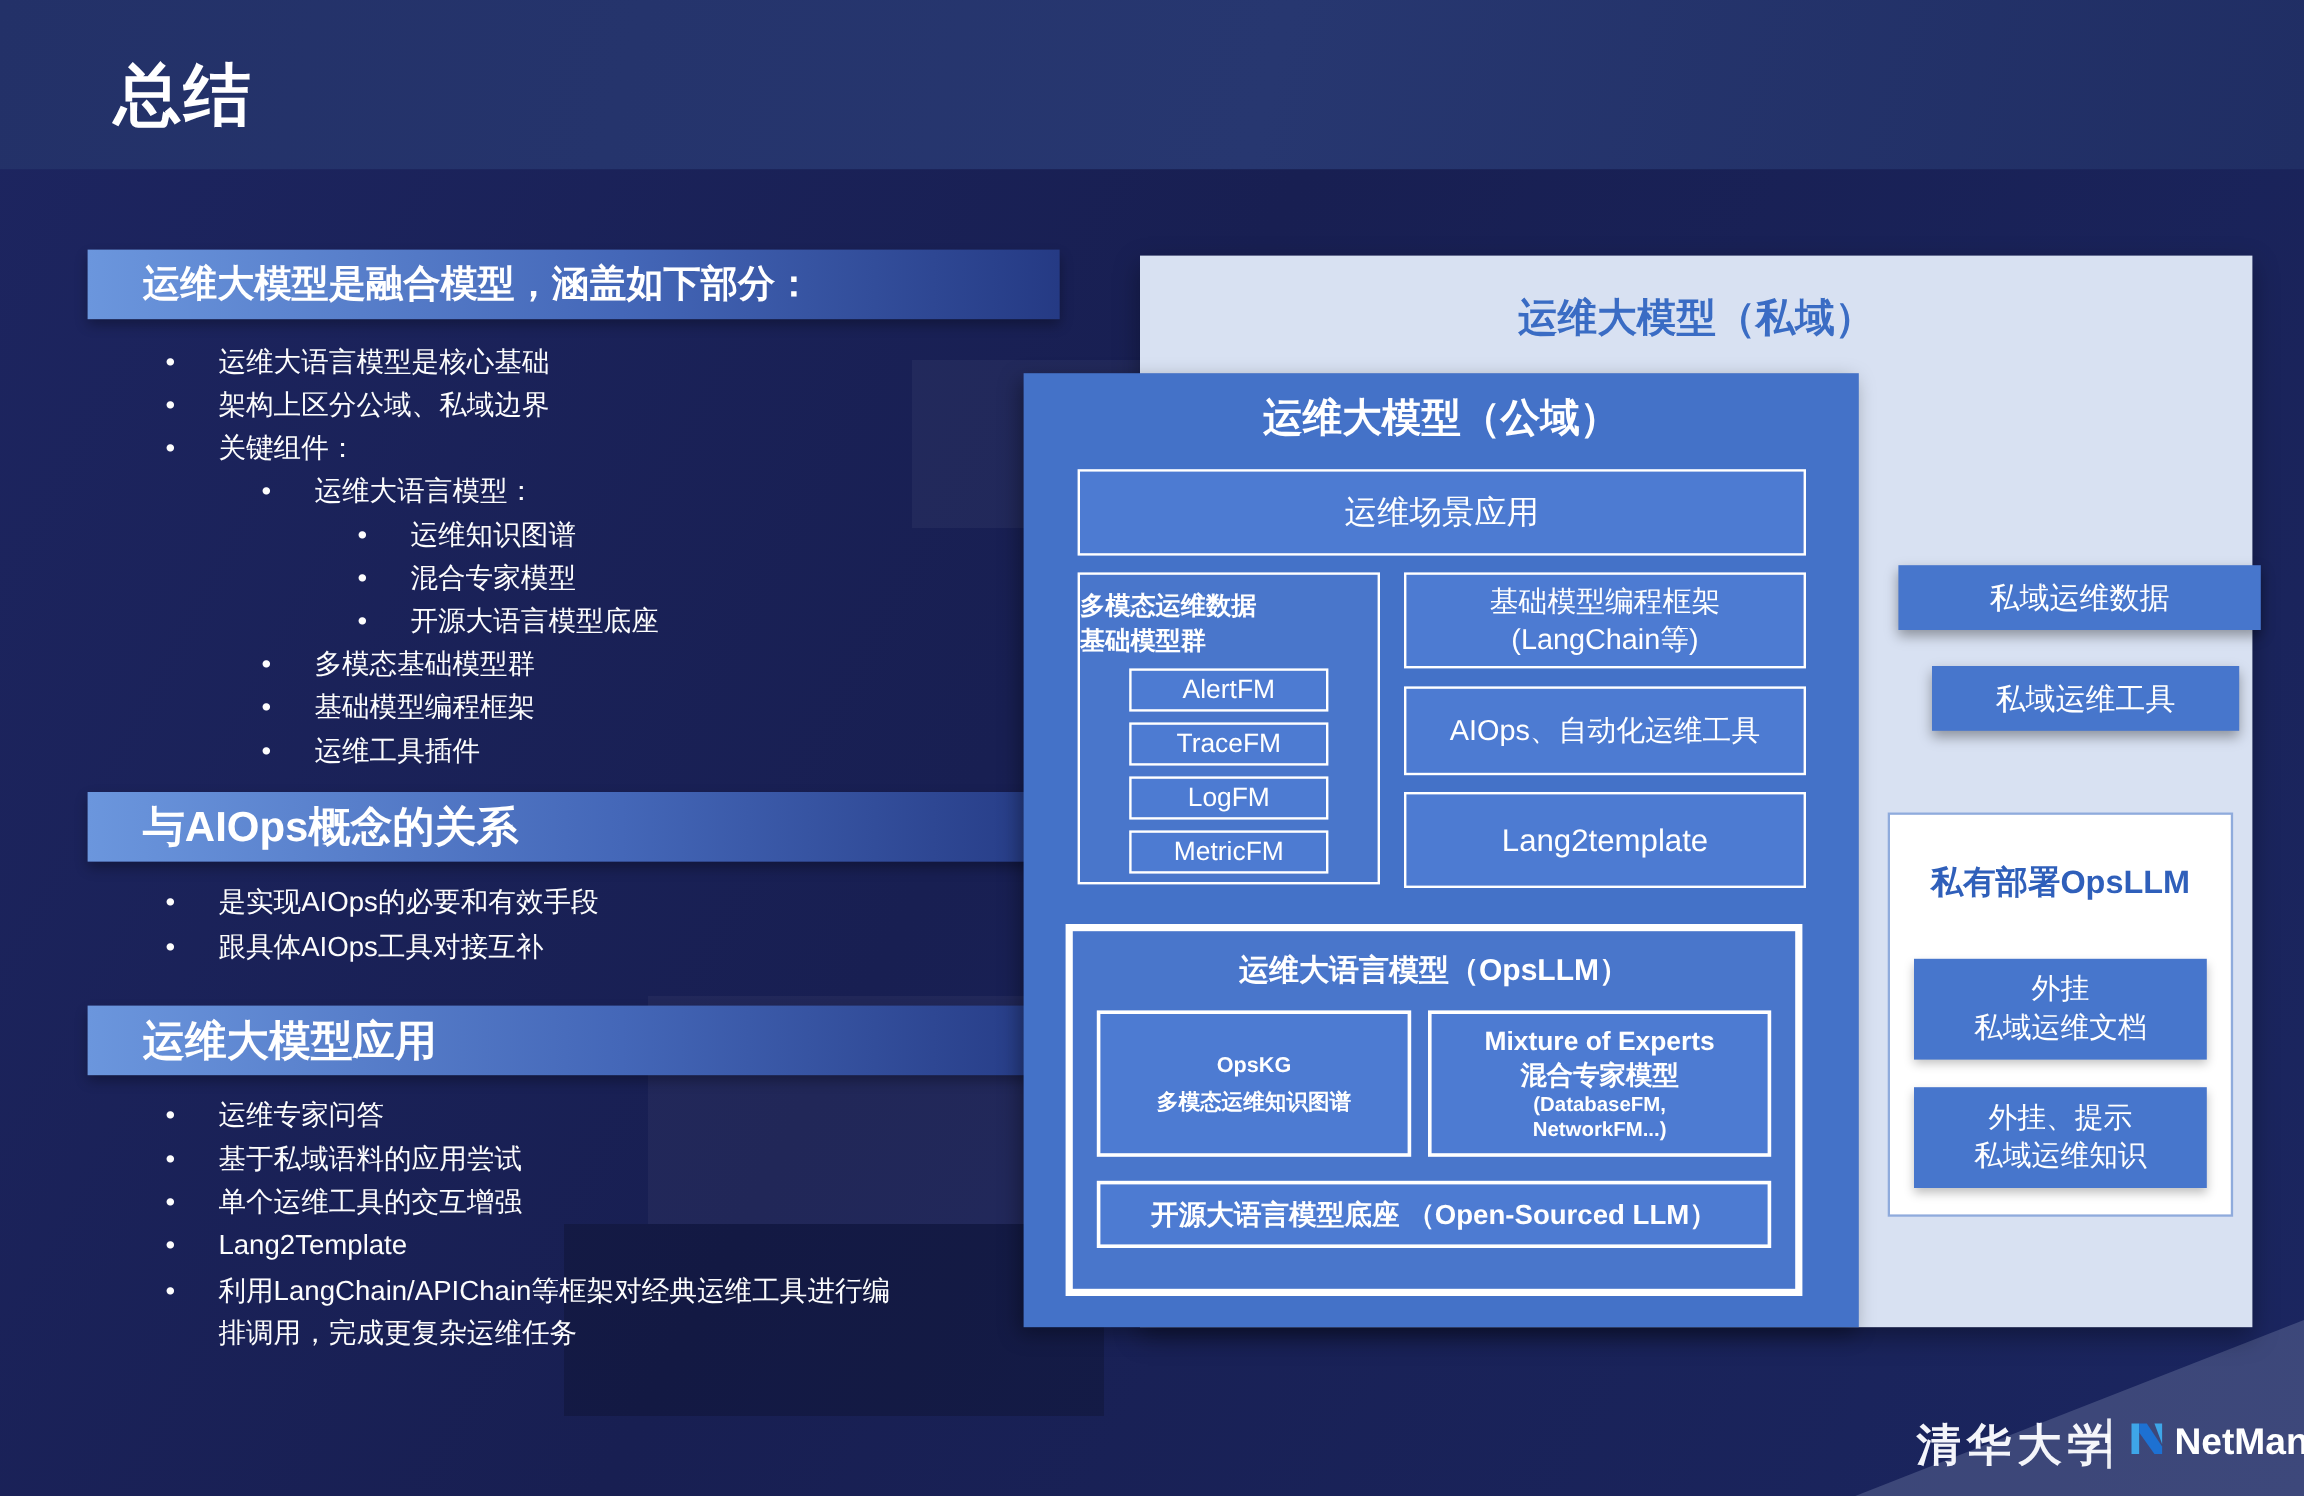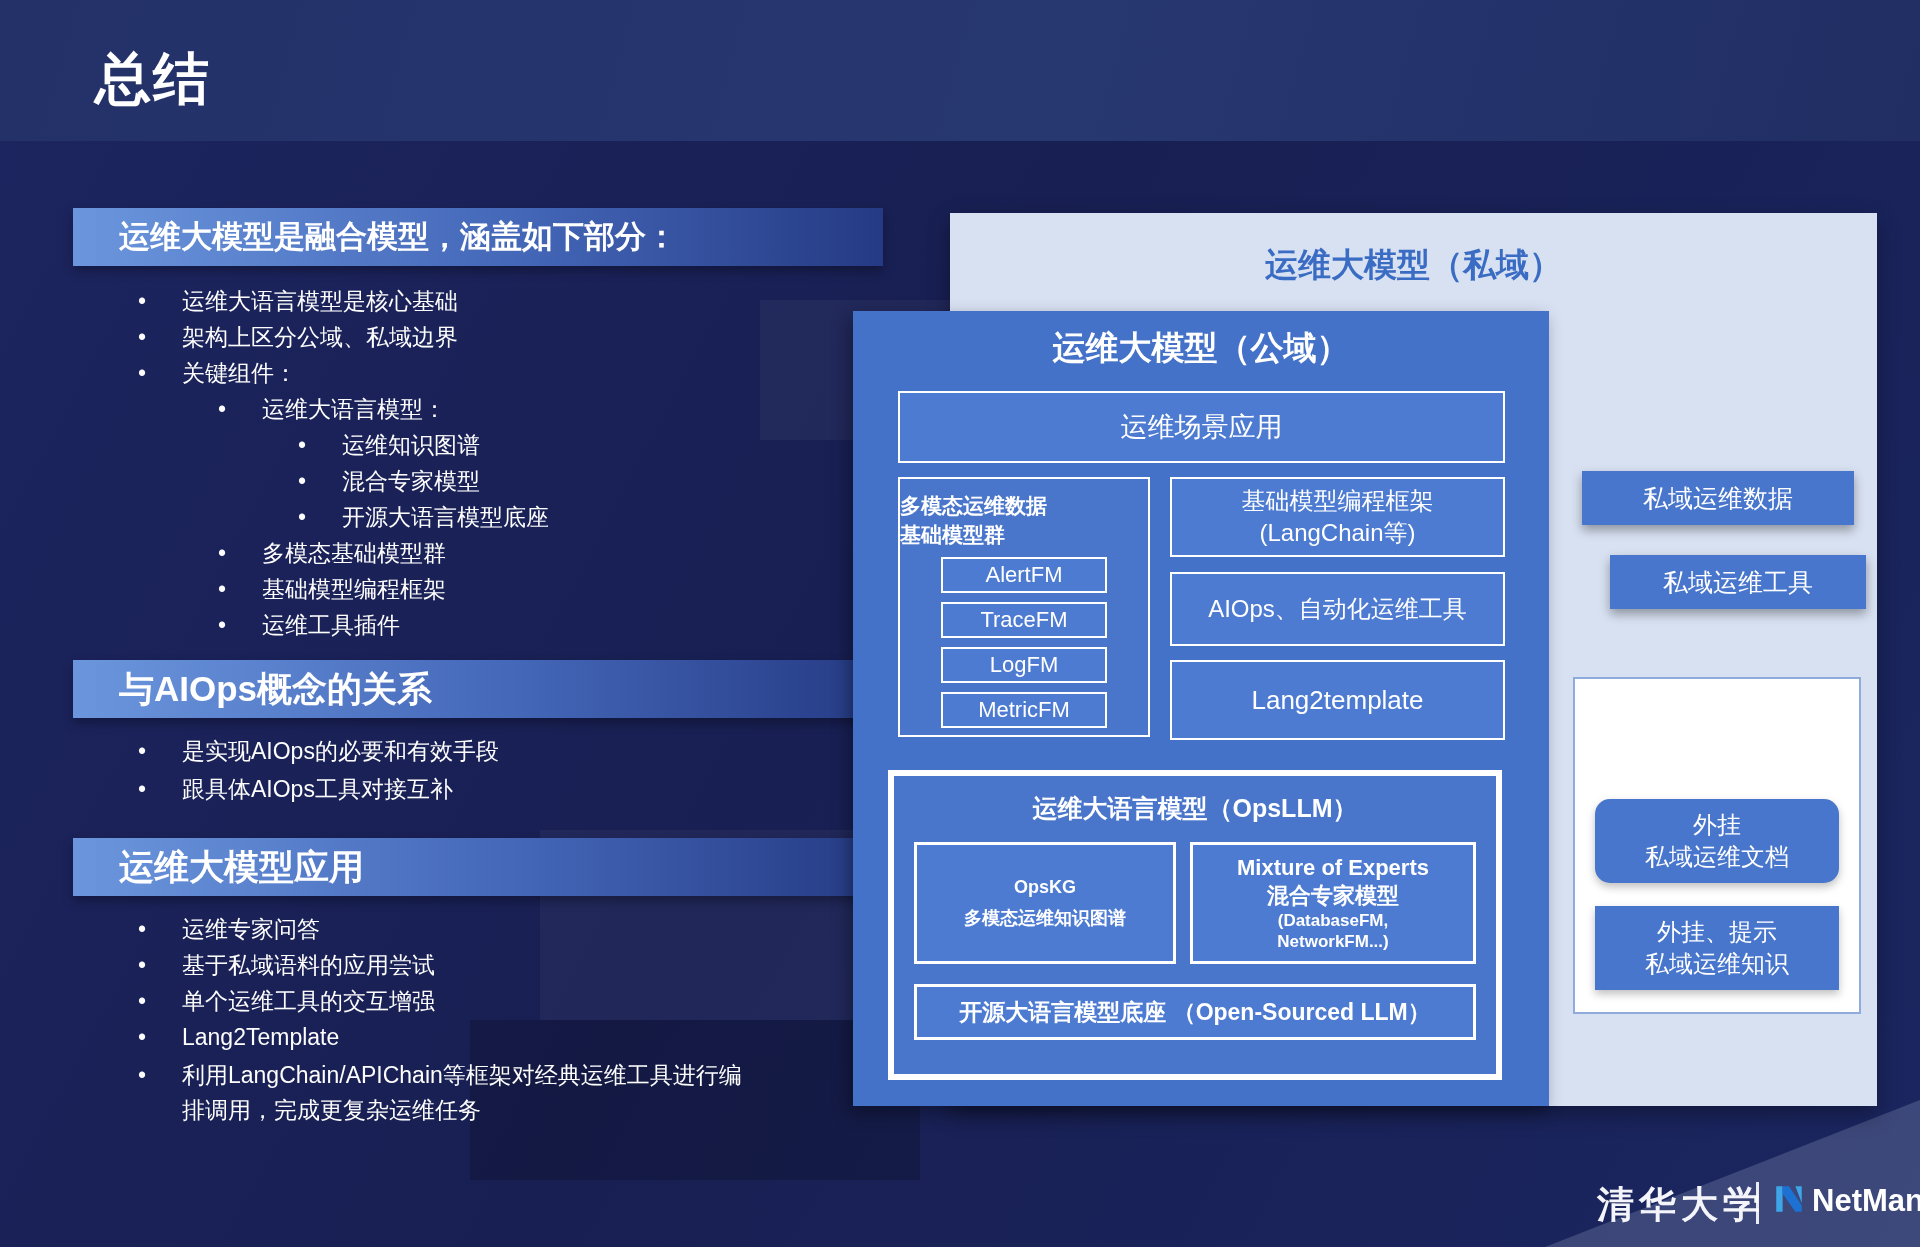--- a/index.html
+++ b/index.html
@@ -54,29 +54,29 @@
   .opskg{left:20px;top:66px;width:262px;height:122px;border-width:3px;font-size:18px;
     font-weight:bold;line-height:31px;}
   .moe{left:296px;top:66px;width:286px;height:122px;border-width:3px;flex-direction:column;}
   .moemain{font-size:22px;font-weight:bold;line-height:28px;white-space:pre-line;}
   .moesub{font-size:17px;font-weight:bold;line-height:21px;white-space:pre-line;}
   .opsbase{left:20px;top:208px;width:562px;height:56px;border-width:3px;
     font-size:23px;font-weight:bold;}
   
   .pribtn{background:#4776cc;border:none;box-shadow:0 5px 10px rgba(0,0,0,0.35);
     font-size:25px;}
-  .pridata{left:632px;top:258px;width:272px;height:54px;}
+  .pridata{left:632px;top:258px;width:302px;height:54px;}
   .pritool{left:632px;top:342px;width:256px;height:54px;margin-left:28px;}
   .deploybox{left:623px;top:464px;width:288px;height:337px;background:#ffffff;
     border:2px solid #8fabdc;box-sizing:border-box;}
   .deploytitle{left:0;top:38px;width:100%;text-align:center;font-size:27px;
     font-weight:bold;color:#2f5fba;}
   .dbox{left:20px;width:244px;height:84px;font-size:24px;line-height:32px;border:none;
     background:#4776cc;box-shadow:0 4px 8px rgba(0,0,0,0.25);}
-  .dbox1{top:120px;border-radius:15px;}
+  .dbox1{top:120px;}
   .dbox2{top:227px;}
   
   .tsinghua{left:1597px;top:1180px;font-family:"Liberation Serif","DejaVu Serif",serif;
     font-size:37px;font-weight:bold;letter-spacing:5px;color:#f4f5fa;}
   .logosep{left:1756px;top:1182px;width:3px;height:42px;background:rgba(255,255,255,0.9);}
   .netman{left:1772px;top:1182px;display:flex;align-items:center;gap:6px;}
   .netmantext{font-size:31px;font-weight:bold;color:#fff;}
 </style>
 </head>
 <body>
@@ -175,20 +175,21 @@
 排调用，完成更复杂运维任务</span>
   </div>
 
   <div class="abs privatebox">
     <div class="abs privatetitle">运维大模型（私域）</div>
 
     <div class="abs bbox pribtn pridata">私域运维数据</div>
     <div class="abs bbox pribtn pritool">私域运维工具</div>
 
     <div class="abs deploybox">
+      <div class="abs deploytitle">私有部署OpsLLM</div>
       <div class="abs bbox dbox dbox1">外挂
 私域运维文档</div>
       <div class="abs bbox dbox dbox2">外挂、提示
 私域运维知识</div>
     </div>
   </div>
 
   <div class="abs publicbox">
     <div class="abs publictitle">运维大模型（公域）</div>
 

